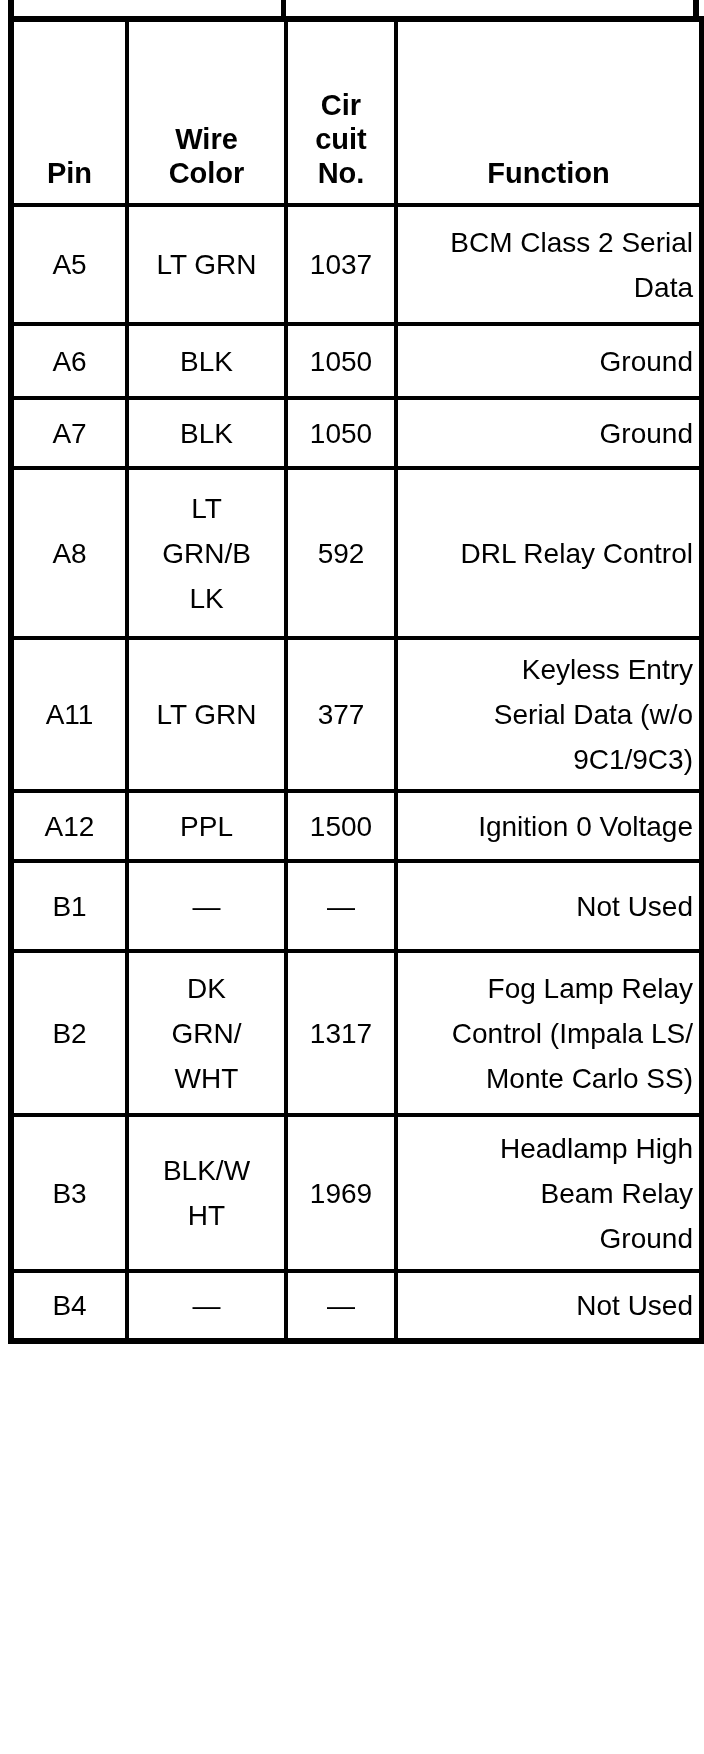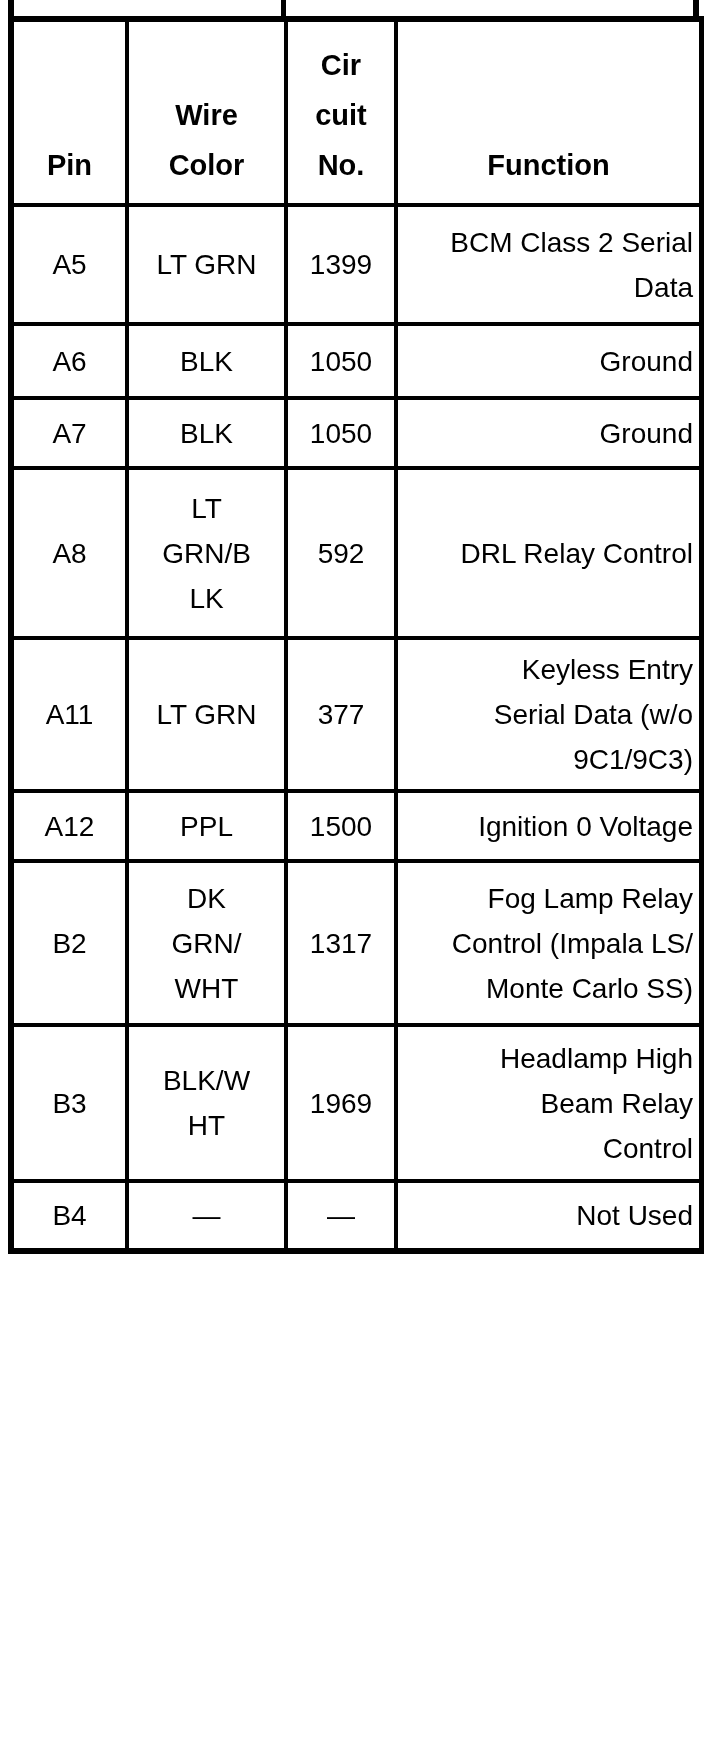--- a/index.html
+++ b/index.html
@@ -39,21 +39,21 @@
   .pinout th, .pinout td {
     border: 4px solid #000000;
     overflow: hidden;
     white-space: pre-line;
   }
   .pinout th {
     vertical-align: bottom;
     text-align: center;
     font-size: 29px;
     font-weight: bold;
-    line-height: 50px;
+    line-height: 34px;
     padding: 0 0 13px 0;
   }
   .pinout td {
     font-size: 28px;
     line-height: 45px;
     vertical-align: middle;
     text-align: center;
     padding: 0;
   }
   .pinout td.col-function {
@@ -84,21 +84,21 @@
       <th>Cir
 cuit
 No.</th>
       <th>Function</th>
     </tr>
   </thead>
   <tbody id="pinout-body">
   <tr style="height: 119px;">
         <td class="col-pin">A5</td>
         <td class="col-wire-color">LT GRN</td>
-        <td class="col-circuit-no">1399</td>
+        <td class="col-circuit-no">1037</td>
         <td class="col-function">BCM Class 2 Serial
 Data</td>
       </tr>
       <tr style="height: 74px;">
         <td class="col-pin">A6</td>
         <td class="col-wire-color">BLK</td>
         <td class="col-circuit-no">1050</td>
         <td class="col-function">Ground</td>
       </tr>
       <tr style="height: 70px;">
@@ -122,38 +122,44 @@
         <td class="col-function">Keyless Entry
 Serial Data (w/o
 9C1/9C3)</td>
       </tr>
       <tr style="height: 70px;">
         <td class="col-pin">A12</td>
         <td class="col-wire-color">PPL</td>
         <td class="col-circuit-no">1500</td>
         <td class="col-function">Ignition 0 Voltage</td>
       </tr>
+      <tr style="height: 90px;">
+        <td class="col-pin">B1</td>
+        <td class="col-wire-color">—</td>
+        <td class="col-circuit-no">—</td>
+        <td class="col-function">Not Used</td>
+      </tr>
       <tr style="height: 164px;">
         <td class="col-pin">B2</td>
         <td class="col-wire-color">DK
 GRN/
 WHT</td>
         <td class="col-circuit-no">1317</td>
         <td class="col-function">Fog Lamp Relay
 Control (Impala LS/
 Monte Carlo SS)</td>
       </tr>
       <tr style="height: 156px;">
         <td class="col-pin">B3</td>
         <td class="col-wire-color">BLK/W
 HT</td>
         <td class="col-circuit-no">1969</td>
         <td class="col-function">Headlamp High
 Beam Relay
-Control</td>
+Ground</td>
       </tr>
       <tr style="height: 70px;">
         <td class="col-pin">B4</td>
         <td class="col-wire-color">—</td>
         <td class="col-circuit-no">—</td>
         <td class="col-function">Not Used</td>
       </tr>
     </tbody>
 </table>
 

